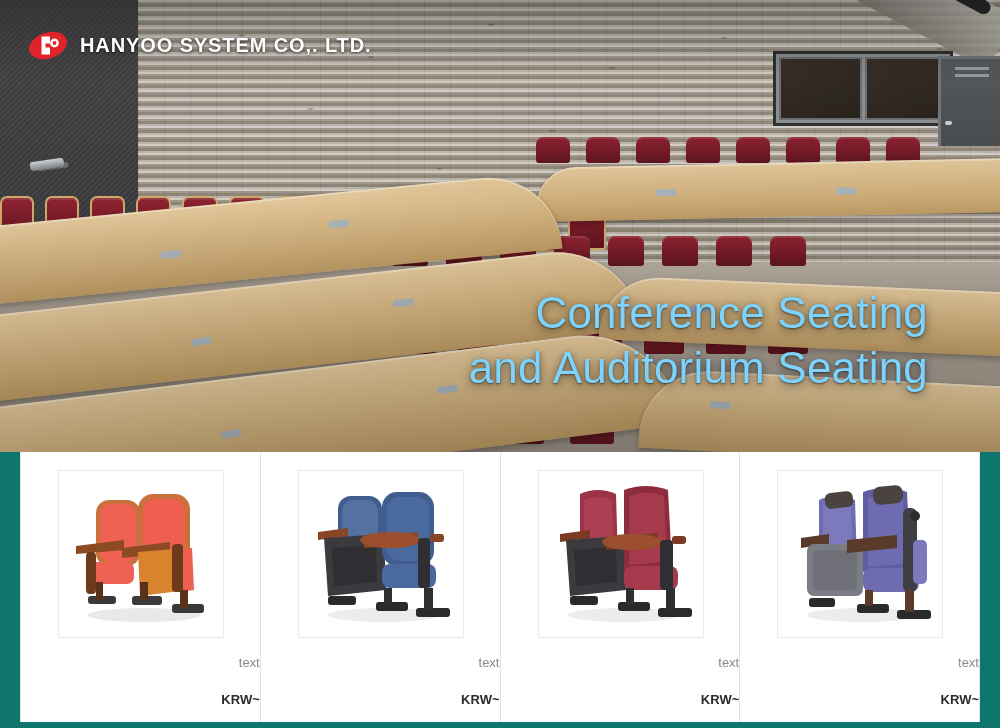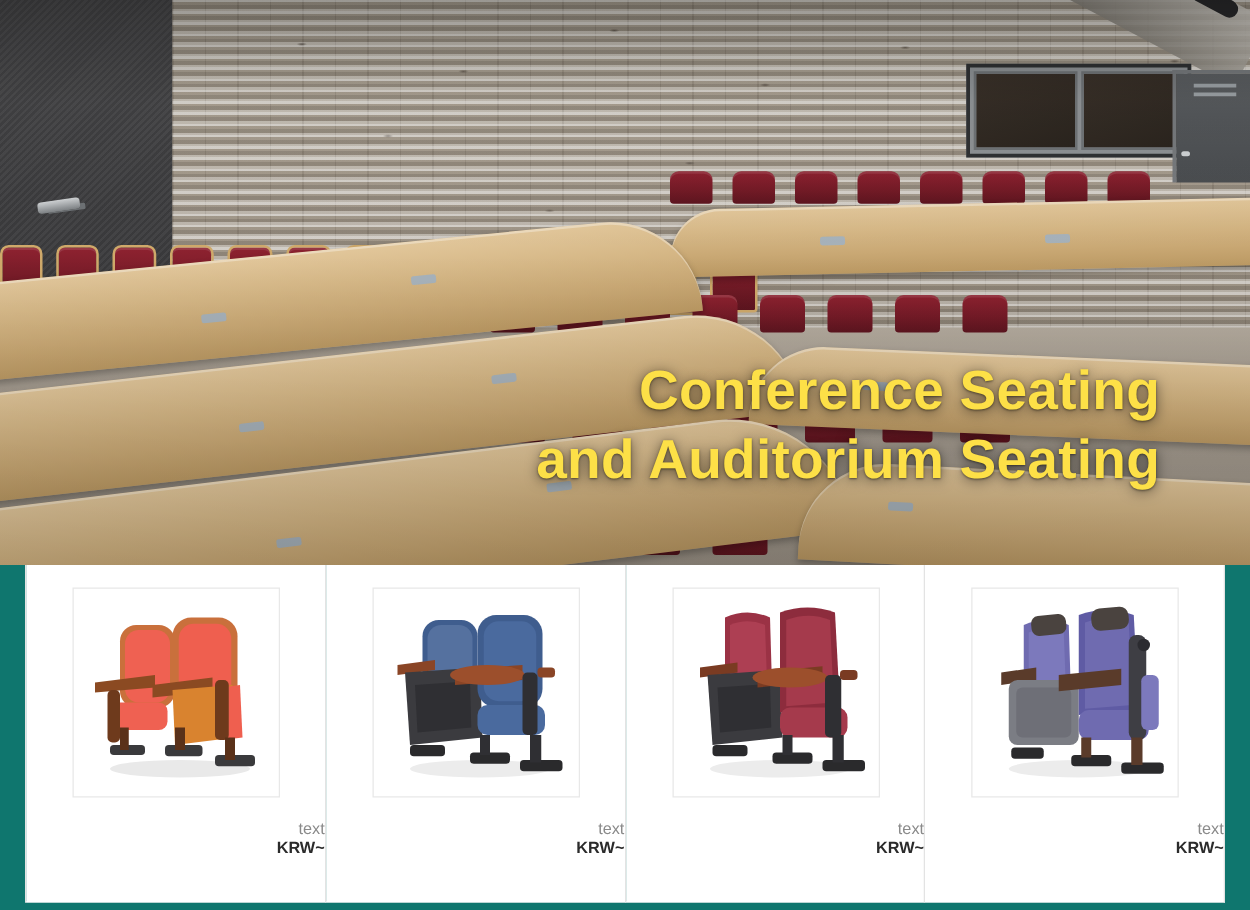--- a/index.html
+++ b/index.html
@@ -127,22 +127,22 @@
   .logo-mark{ width:40px; height:31px; display:block; }
   .logo-text{
     color:#fff; font-size:20px; font-weight:bold; letter-spacing:.9px;
     text-shadow: 0 1px 3px rgba(0,0,0,.65);
     white-space:nowrap;
   }
 
   
   .hero-title{
     position:absolute; right:72px; top:286px; z-index:6;
-    text-align:right; color:#fde047;
-    font-size:44px; font-weight:bold; line-height:1.24;
+    text-align:right; color:#7dd3fc;
+    font-size:44px; font-weight:normal; line-height:1.24;
     letter-spacing:.2px;
     text-shadow: 0 2px 10px rgba(0,0,0,.55), 0 1px 2px rgba(0,0,0,.5);
   }
   .hero-title .line{ display:block; white-space:nowrap; }
 
   
   .grid{
     position:absolute; left:0; top:452px; width:1000px; height:280px;
     background:#0f766e;
     text-align:right;
@@ -166,21 +166,21 @@
     background:#fff;
     display:flex; align-items:center; justify-content:center;
     overflow:hidden;
   }
   .thumb svg{ display:block; }
   .card-label{
     margin-top:17px; font-size:13px; color:#8a8a8a;
     font-family:"Liberation Sans", sans-serif;
   }
   .card-price{
-    font-size:13px; color:#2b2b2b; font-weight:bold;
+    margin-top:22px; font-size:13px; color:#2b2b2b; font-weight:bold;
   }
 </style>
 </head>
 <body>
 
 <div class="page">
 
   <div class="hero">
 
     <div class="hero-photo">
@@ -291,20 +291,31 @@
         <div class="desk-plate" style="left:300px; top:52px;"></div>
         <div class="desk-plate" style="left:520px; top:34px;"></div>
       </div>
       <div class="desk" style="left:640px; top:378px; width:400px; height:80px; border-radius:70px 8px 0 0; transform: rotate(3deg);">
         <div class="desk-plate" style="left:70px; top:30px;"></div>
       </div>
 
       <div class="hero-shade"></div>
     </div>
 
+    <div class="logo-block">
+      <span>
+        <svg class="logo-mark" viewBox="0 0 40 31" xmlns="http://www.w3.org/2000/svg" aria-hidden="true">
+          <ellipse cx="20" cy="15.5" rx="19.5" ry="13" fill="#e0222b" transform="rotate(-18 20 15.5)"></ellipse>
+          <path d="M13.5 6.5 L13.5 24.5 L22 24.5 L22 17.5 L17.5 17.5 L17.5 13.5 L22 13.5 L22 6.5 Z" fill="#ffffff"></path>
+          <circle cx="26.5" cy="13" r="4.4" fill="#ffffff"></circle>
+          <circle cx="26.5" cy="13" r="1.9" fill="#e0222b"></circle>
+        </svg>
+      </span>
+      <span class="logo-text">HANYOO SYSTEM CO,. LTD.</span>
+    </div>
 
     <div class="hero-title">
       <span class="line">Conference Seating</span>
       <span class="line">and Auditorium Seating</span>
     </div>
   </div>
 
   <div class="grid">
     <div class="grid-inner">
 

